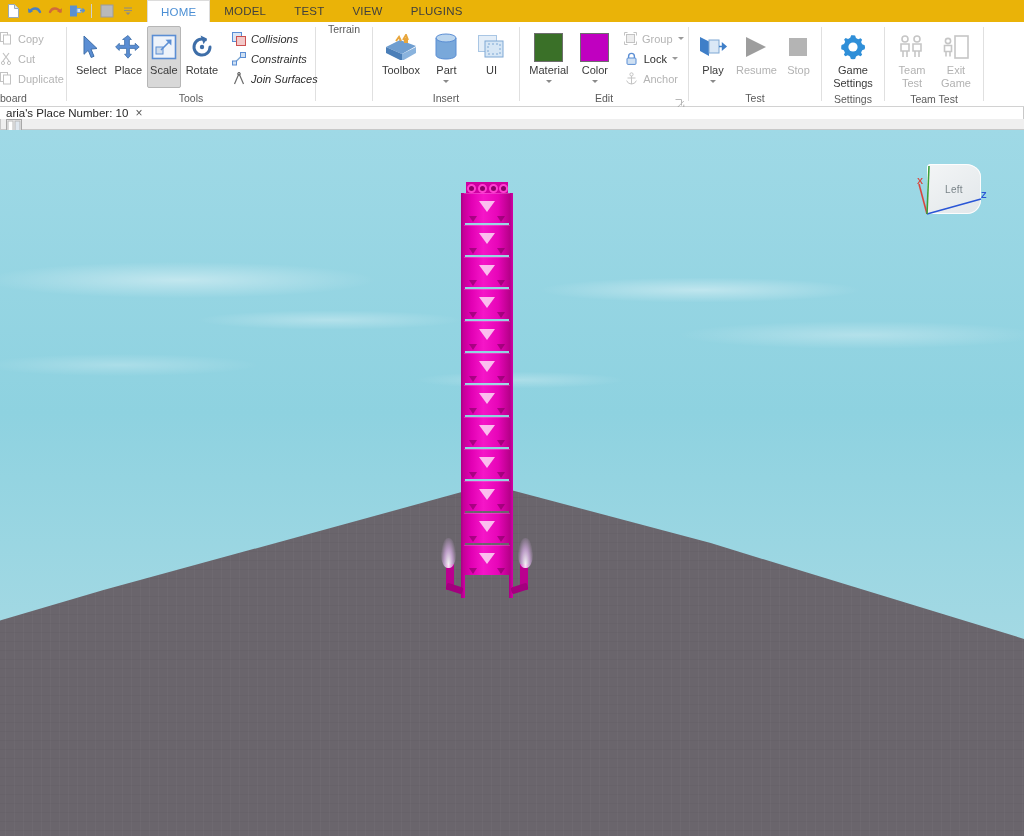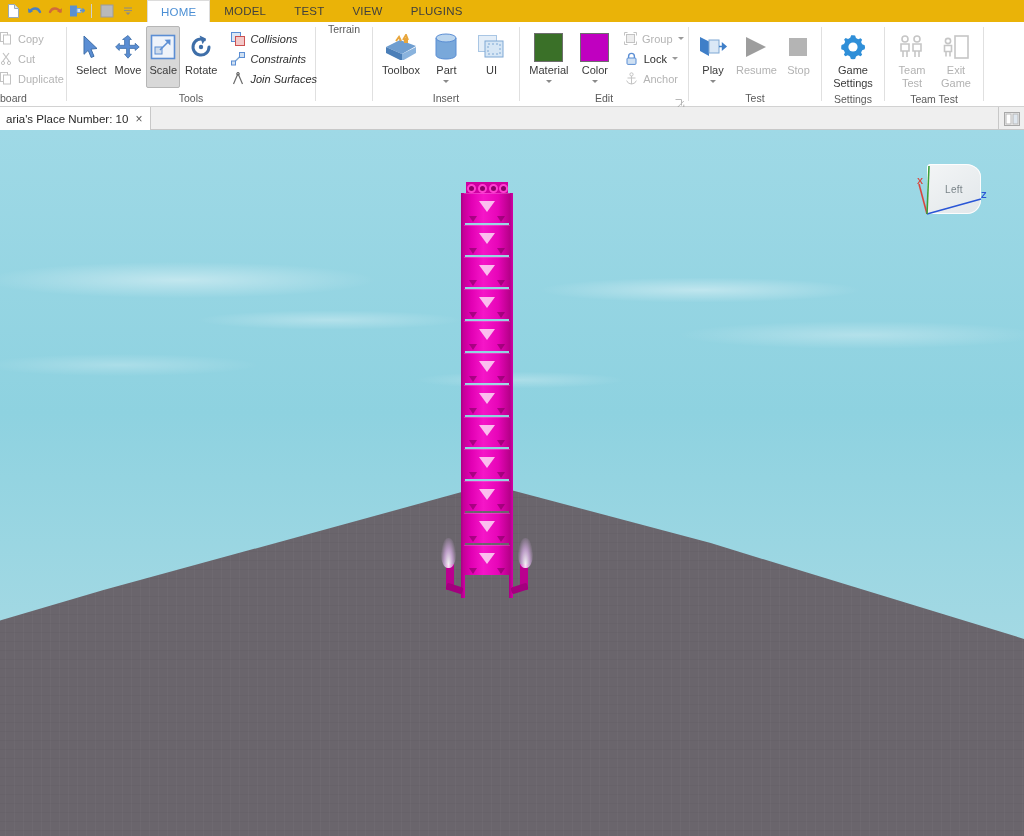--- a/index.html
+++ b/index.html
@@ -82,21 +82,21 @@
   .launcher {
     position: absolute; right: 3px; bottom: 2px; width: 10px; height: 10px;
     cursor: pointer; opacity: .6;
   }
   .swatch { width: 29px; height: 29px; border: 1px solid #6e6e6e; }
 
   
   .docstrip {
     position: absolute; left: 0; top: 107px; width: 1024px; height: 23px;
     background: #efefef; border-bottom: 1px solid #c8c8c8;
-    display: flex; align-items: stretch;
+    display: flex; align-items: stretch; flex-direction: column;
   }
   .doctab {
     display: flex; align-items: center; gap: 7px;
     height: 23px; padding: 0 8px 0 6px; background: #ffffff;
     border-right: 1px solid #c8c8c8;
     font-size: 11.5px; color: #272727; white-space: nowrap; cursor: pointer;
   }
   .doctab .x { font-size: 12px; color: #555; line-height: 1; cursor: pointer; }
   .docstrip-spacer { flex: 1; }
   .panel-icon-btn {
@@ -294,21 +294,21 @@
               </svg>
           </span>
           <span class="lbl">Select</span>
         </div>
         <div class="bigbtn">
           <span class="ico">
             <svg width="26" height="26" viewBox="0 0 26 26">
               <path d="M13 1.5l3.4 4h-2v5.8h5.8v-2l4 3.7-4 3.4v-2h-5.8v5.8h2l-3.4 4-3.4-4h2v-5.8H4.3v2L.6 13l3.7-3.7v2h5.3V5.5h-2z" fill="#5b8ed4" stroke="#3e6ea8" stroke-width=".8" stroke-linejoin="round"></path>
             </svg>
           </span>
-          <span class="lbl">Move</span>
+          <span class="lbl">Place</span>
         </div>
         <div class="bigbtn sel">
           <span class="ico">
             <svg width="26" height="26" viewBox="0 0 26 26">
               <rect x="1.5" y="1.5" width="23" height="23" fill="#eef3fa" stroke="#5b8ed4" stroke-width="1.6"></rect>
               <rect x="5" y="13" width="7" height="7" fill="#cfdcec" stroke="#5b8ed4"></rect>
               <path d="M10 16l9-9" stroke="#5b8ed4" stroke-width="1.6"></path>
               <path d="M20.5 5.5l-6 .2 5.8 5.8z" fill="#5b8ed4"></path>
             </svg>
           </span>

